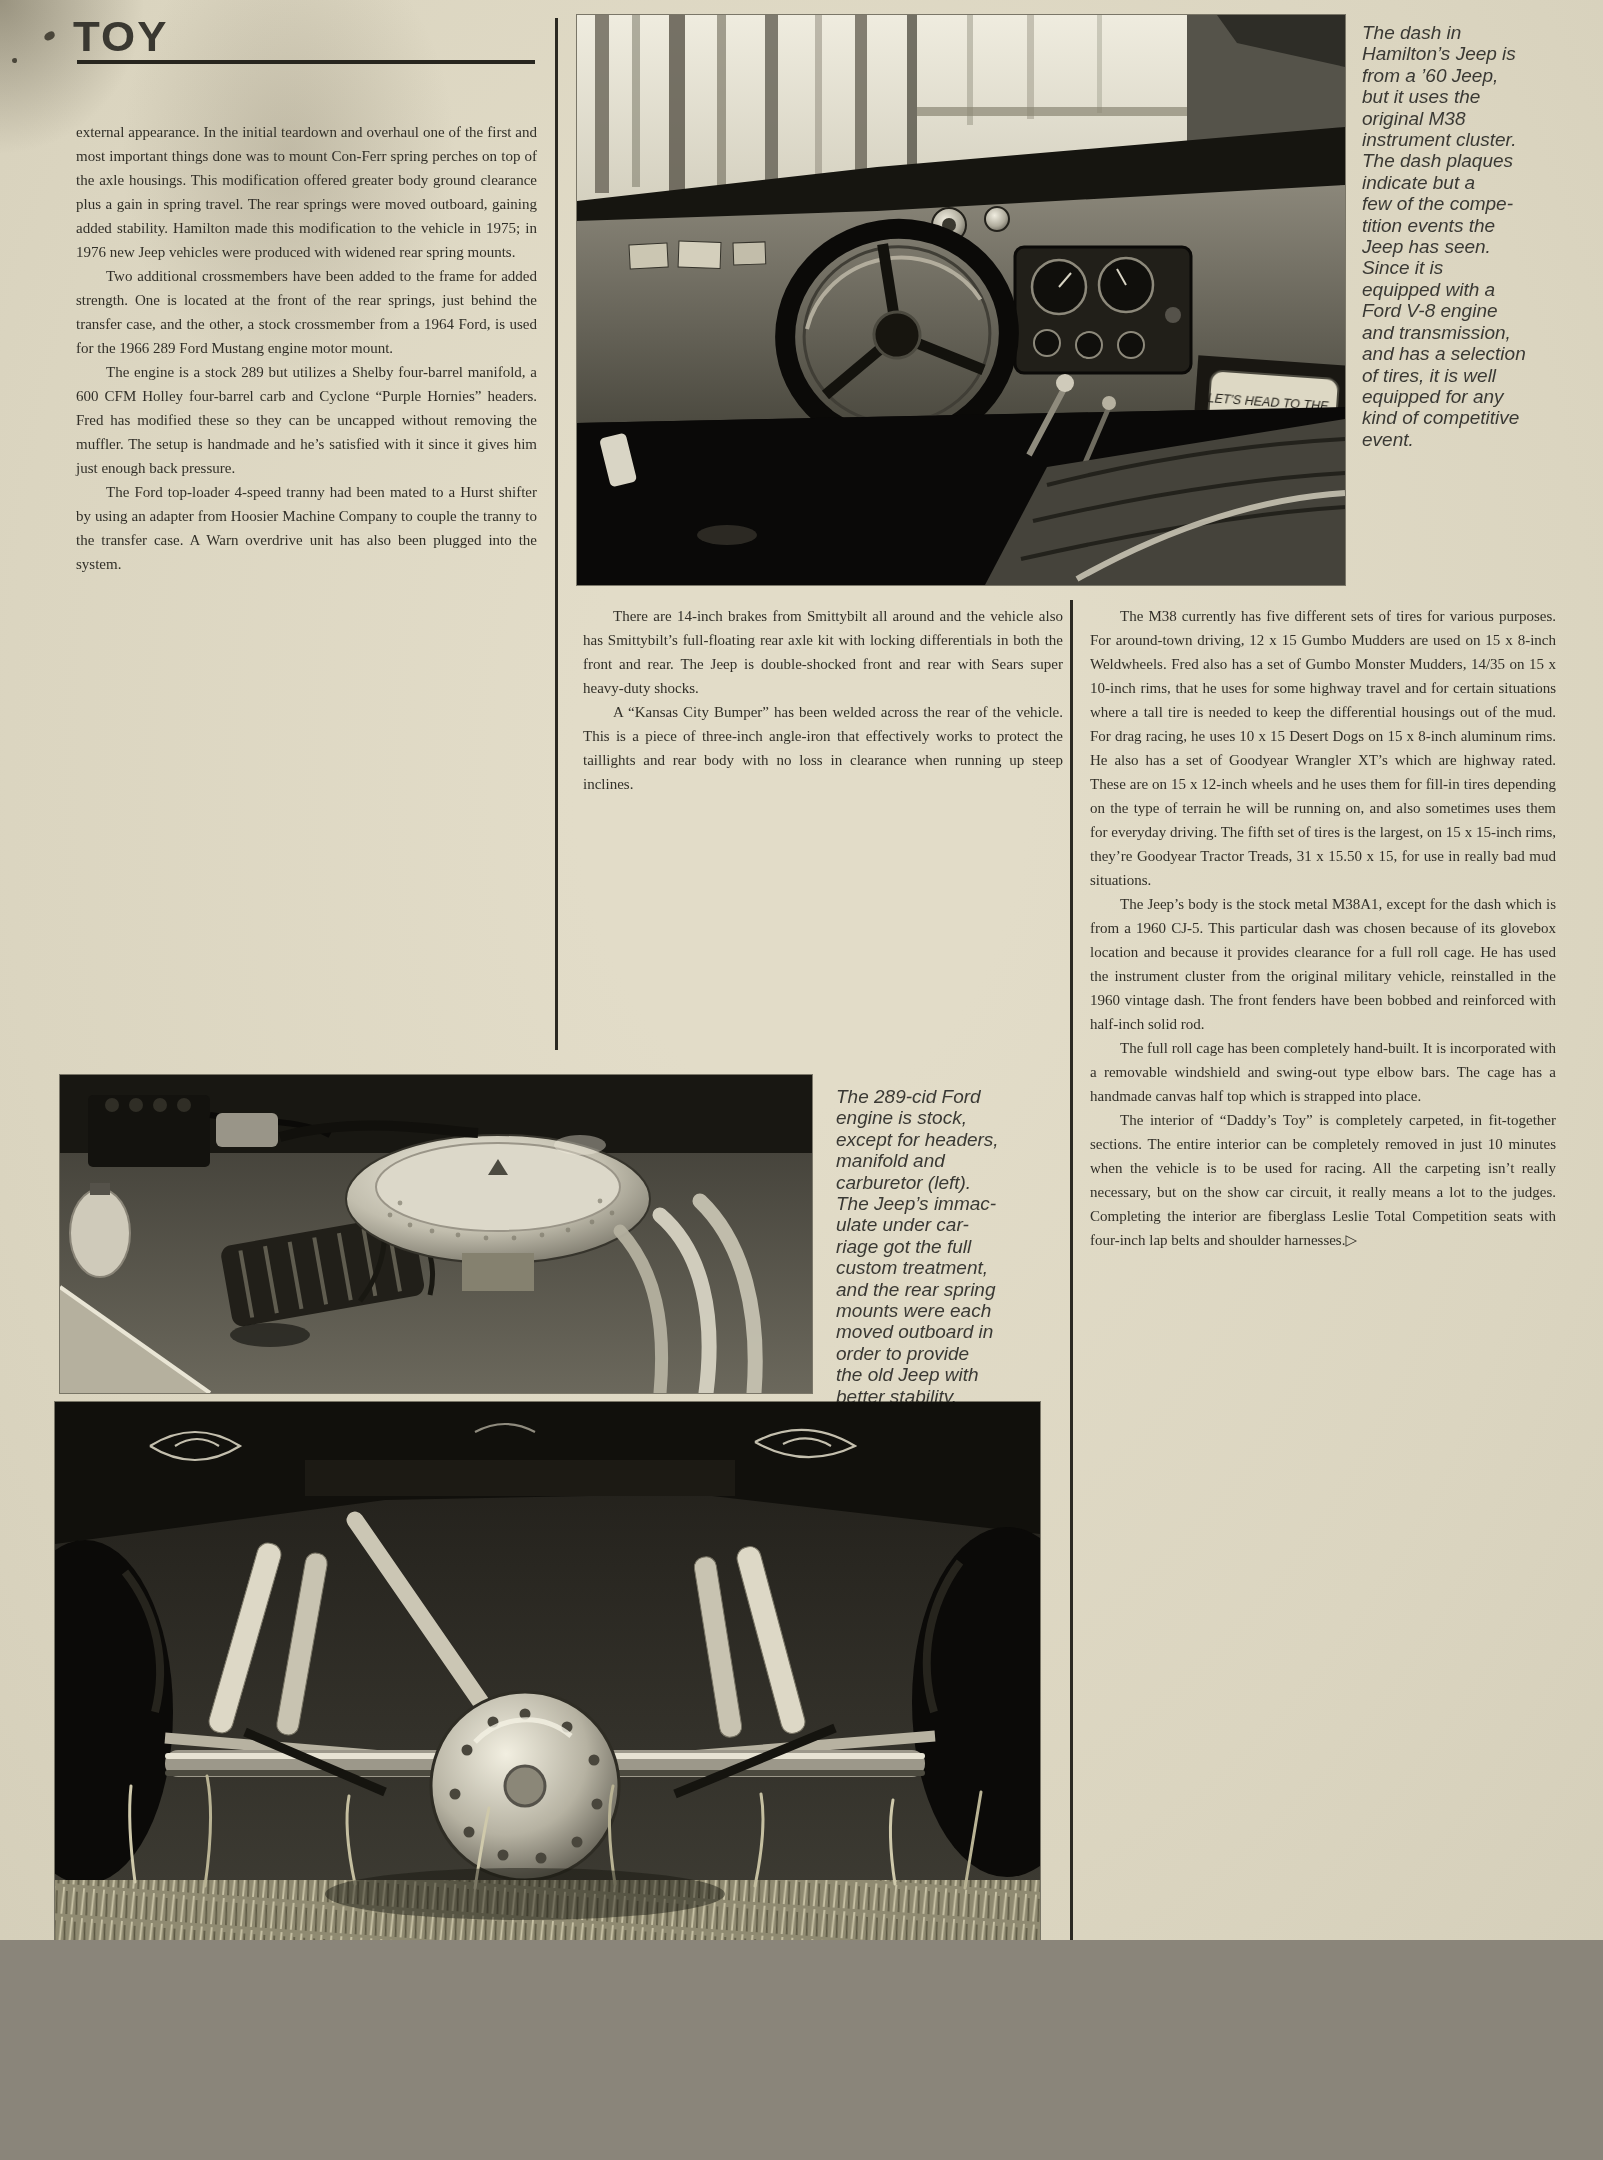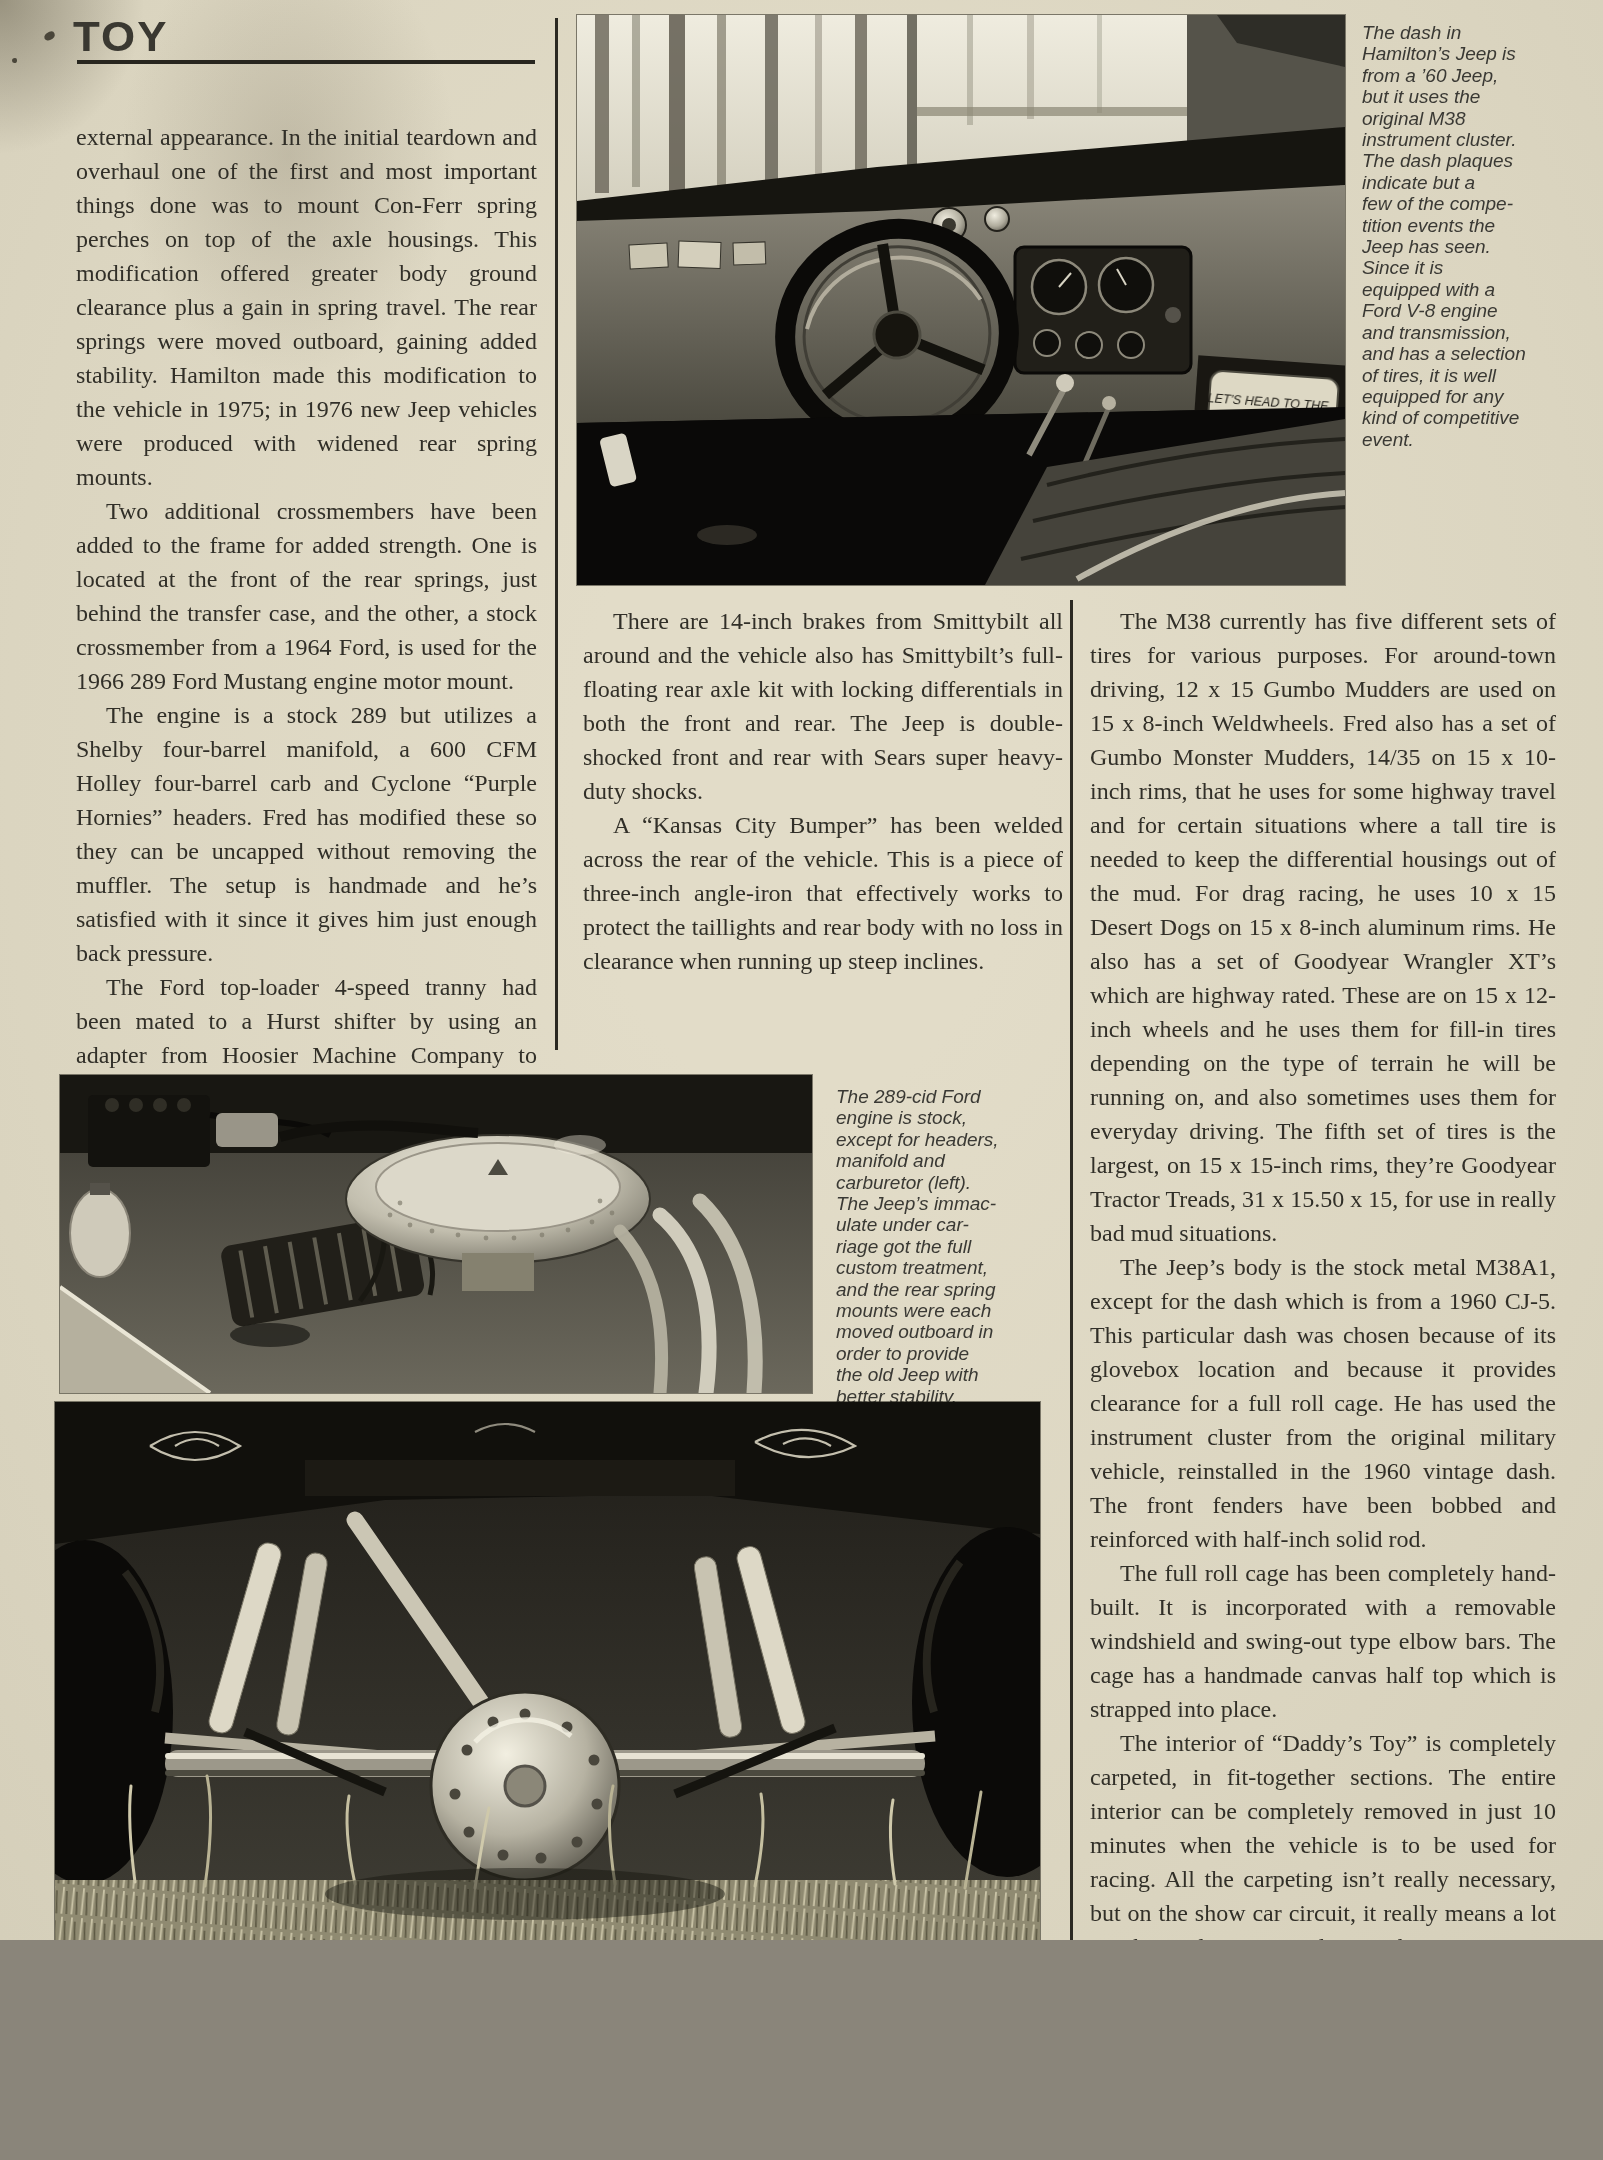--- a/index.html
+++ b/index.html
@@ -18,21 +18,21 @@
   #toy-title{
     left:74px;top:12px;
     font-family:"Liberation Sans","DejaVu Sans",sans-serif;
     font-weight:bold;font-size:43px;letter-spacing:2px;color:#3a3831;
     transform:scale(1.02,1.0);
   }
   #toy-rule{left:77px;top:60px;width:458px;height:4px;background:#28261f;}
   .ink-speck{background:#4a463a;border-radius:60% 40% 55% 45%;}
   
   .bodycol{
-    font-size:24px;line-height:34px;text-align:justify;
+    font-size:15px;line-height:24px;text-align:justify;
     color:#312f28;
   }
   .bodycol p{margin:0;padding:0;text-indent:30px;}
   .bodycol p.noindent{text-indent:0;}
   #col-left{left:76px;top:120px;width:461px;}
   #col-mid{left:583px;top:604px;width:480px;}
   #col-right{left:1090px;top:604px;width:466px;}
   
   .vrule{width:3px;background:#2b2922;}
   #vrule-1{left:555px;top:18px;height:1032px;}

